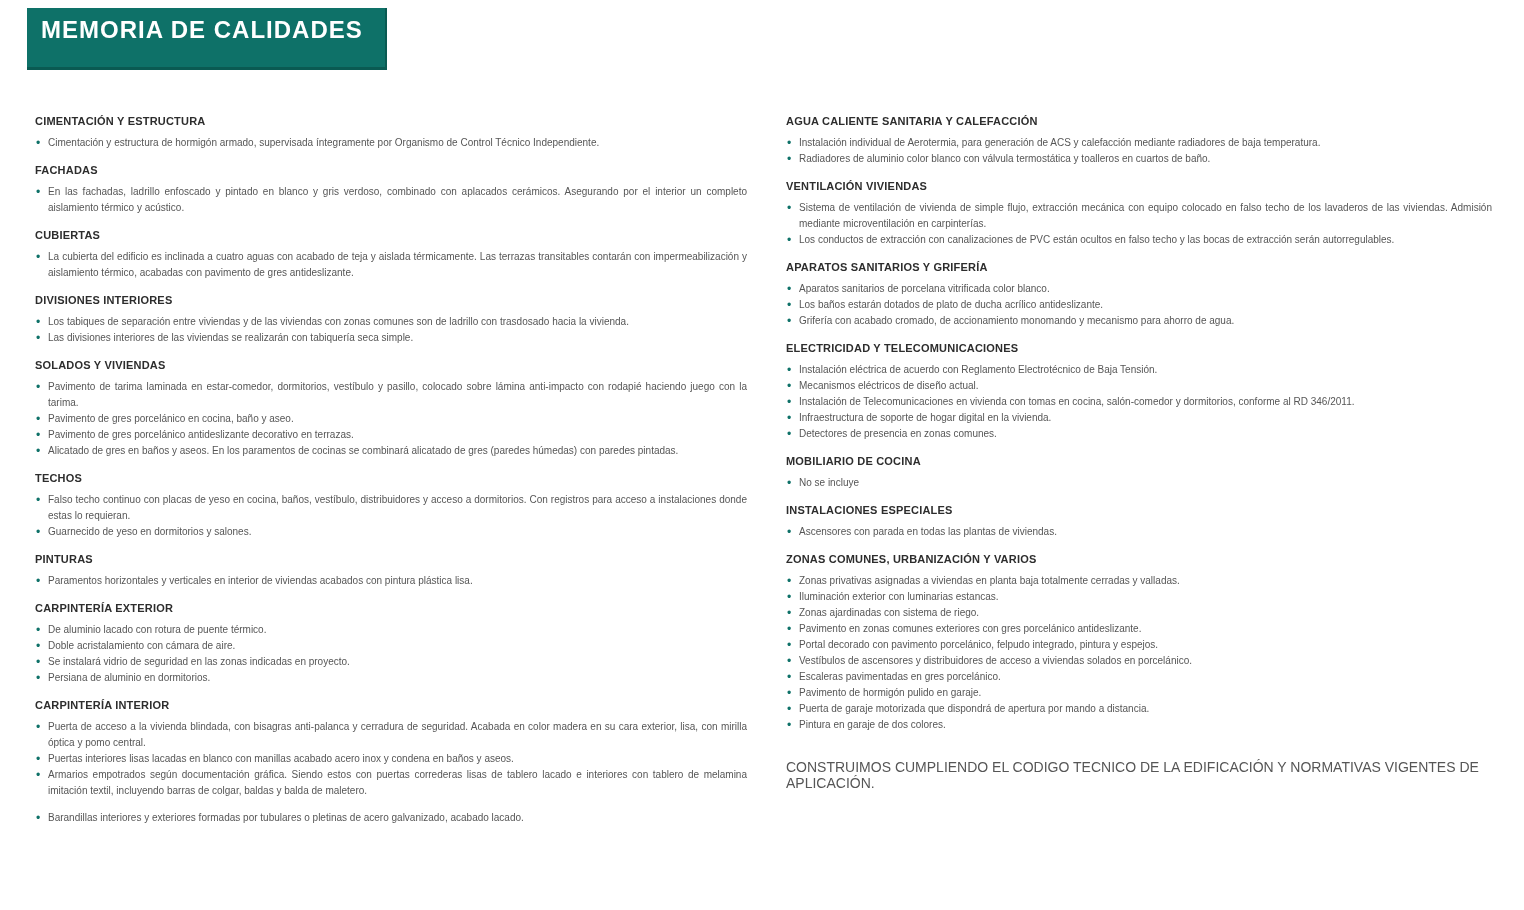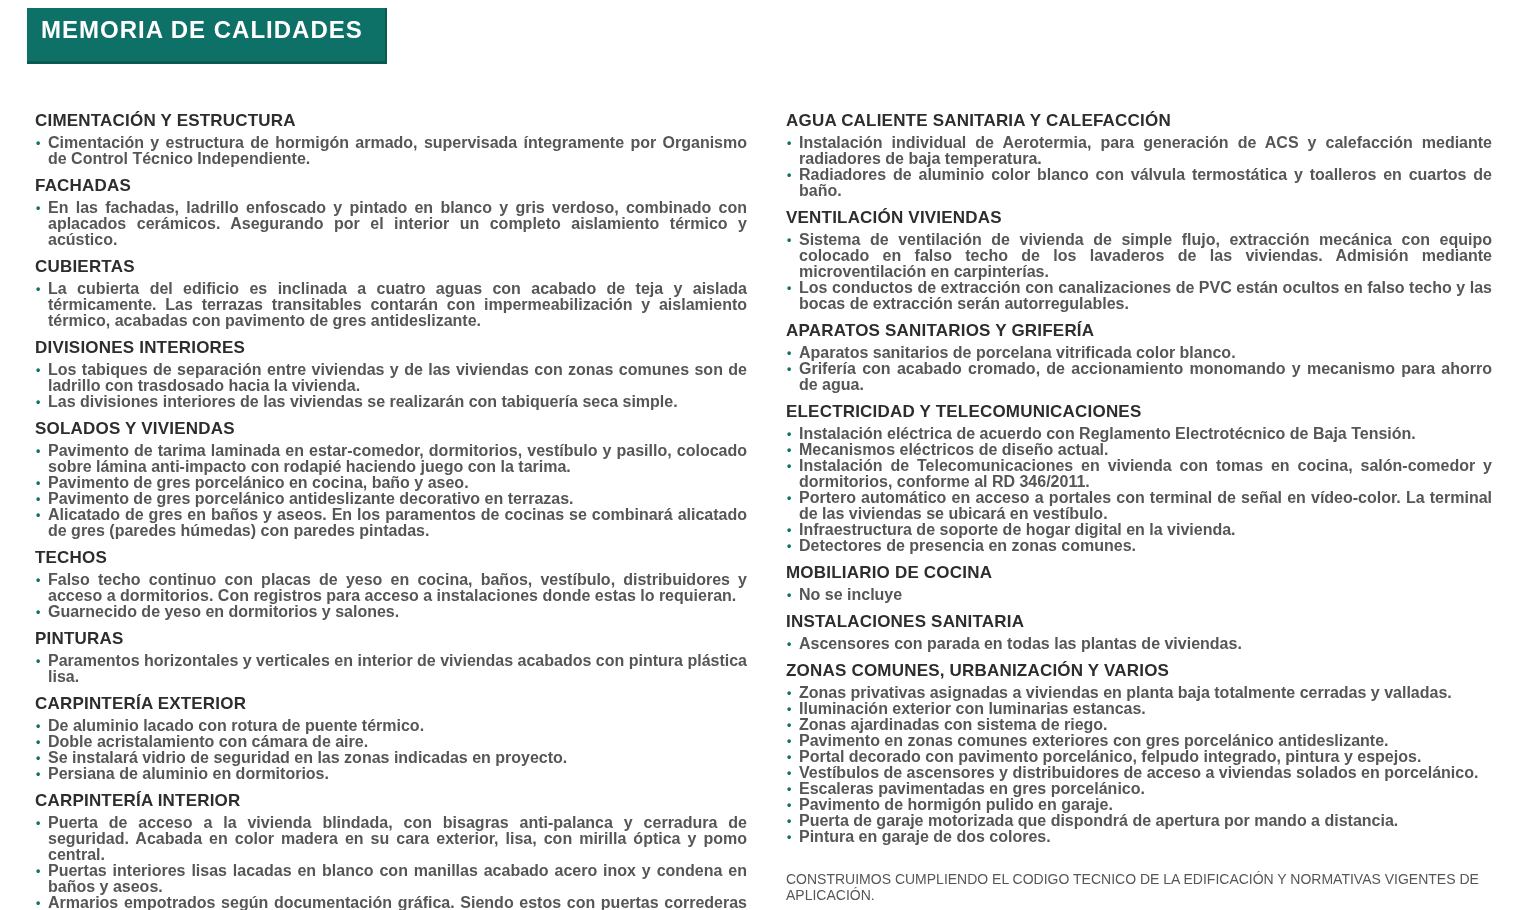--- a/index.html
+++ b/index.html
@@ -13,56 +13,55 @@
     font-family:"Liberation Sans", sans-serif;
     color:var(--body-text);
     position:relative;
   }
   .title-block{
     position:absolute;
     left:27px;
     top:8px;
     background:var(--accent);
     color:#ffffff;
-    padding:8px 22px 17px 14px;
+    padding:8px 22px 23px 14px;
     border-bottom:3px solid #0a5a52;
     border-right:2px solid #0a5a52;
   }
   .title-block h1{
     font-size:24px;
     font-weight:bold;
     letter-spacing:1px;
     white-space:nowrap;
   }
   .col{
     position:absolute;
     top:113px;
   }
   .col-left{left:35px;width:712px;}
   .col-right{left:786px;width:706px;}
   .spec-section{margin-bottom:11px;}
   .spec-heading{
-    font-size:17px;
+    font-size:11px;
     font-weight:bold;
     color:var(--heading-text);
     letter-spacing:0.2px;
     line-height:16px;
     margin-bottom:6px;
   }
   .spec-list{
     list-style:none;
     margin:0 0 0 13px;
   }
   .spec-item{
     position:relative;
-    font-size:16px;
+    font-size:10px;
     line-height:16px;
     text-align:justify;
     color:var(--body-text);
-    font-weight:bold;
   }
   .spec-item::before{
     content:"\2022";
     position:absolute;
     left:-12px;
     top:0;
     color:var(--accent);
     font-size:12.3px;
   }
   .footer-note{
@@ -164,42 +163,42 @@
       <h2 class="spec-heading">VENTILACIÓN VIVIENDAS</h2>
       <ul class="spec-list">
         <li class="spec-item">Sistema de ventilación de vivienda de simple flujo, extracción mecánica con equipo colocado en falso techo de los lavaderos de las viviendas. Admisión mediante microventilación en carpinterías.</li>
         <li class="spec-item">Los conductos de extracción con canalizaciones de PVC están ocultos en falso techo y las bocas de extracción serán autorregulables.</li>
       </ul>
     </section>
     <section class="spec-section">
       <h2 class="spec-heading">APARATOS SANITARIOS Y GRIFERÍA</h2>
       <ul class="spec-list">
         <li class="spec-item">Aparatos sanitarios de porcelana vitrificada color blanco.</li>
+        <li class="spec-item">Los baños estarán dotados de plato de ducha acrílico antideslizante.</li>
         <li class="spec-item">Grifería con acabado cromado, de accionamiento monomando y mecanismo para ahorro de agua.</li>
       </ul>
     </section>
     <section class="spec-section">
       <h2 class="spec-heading">ELECTRICIDAD Y TELECOMUNICACIONES</h2>
       <ul class="spec-list">
         <li class="spec-item">Instalación eléctrica de acuerdo con Reglamento Electrotécnico de Baja Tensión.</li>
         <li class="spec-item">Mecanismos eléctricos de diseño actual.</li>
         <li class="spec-item">Instalación de Telecomunicaciones en vivienda con tomas en cocina, salón-comedor y dormitorios, conforme al RD 346/2011.</li>
-        <li class="spec-item">Portero automático en acceso a portales con terminal de señal en vídeo-color. La terminal de las viviendas se ubicará en vestíbulo.</li>
         <li class="spec-item">Infraestructura de soporte de hogar digital en la vivienda.</li>
         <li class="spec-item">Detectores de presencia en zonas comunes.</li>
       </ul>
     </section>
     <section class="spec-section">
       <h2 class="spec-heading">MOBILIARIO DE COCINA</h2>
       <ul class="spec-list">
         <li class="spec-item">No se incluye</li>
       </ul>
     </section>
     <section class="spec-section">
-      <h2 class="spec-heading">INSTALACIONES SANITARIA</h2>
+      <h2 class="spec-heading">INSTALACIONES ESPECIALES</h2>
       <ul class="spec-list">
         <li class="spec-item">Ascensores con parada en todas las plantas de viviendas.</li>
       </ul>
     </section>
     <section class="spec-section">
       <h2 class="spec-heading">ZONAS COMUNES, URBANIZACIÓN Y VARIOS</h2>
       <ul class="spec-list">
         <li class="spec-item">Zonas privativas asignadas a viviendas en planta baja totalmente cerradas y valladas.</li>
         <li class="spec-item">Iluminación exterior con luminarias estancas.</li>
         <li class="spec-item">Zonas ajardinadas con sistema de riego.</li>

